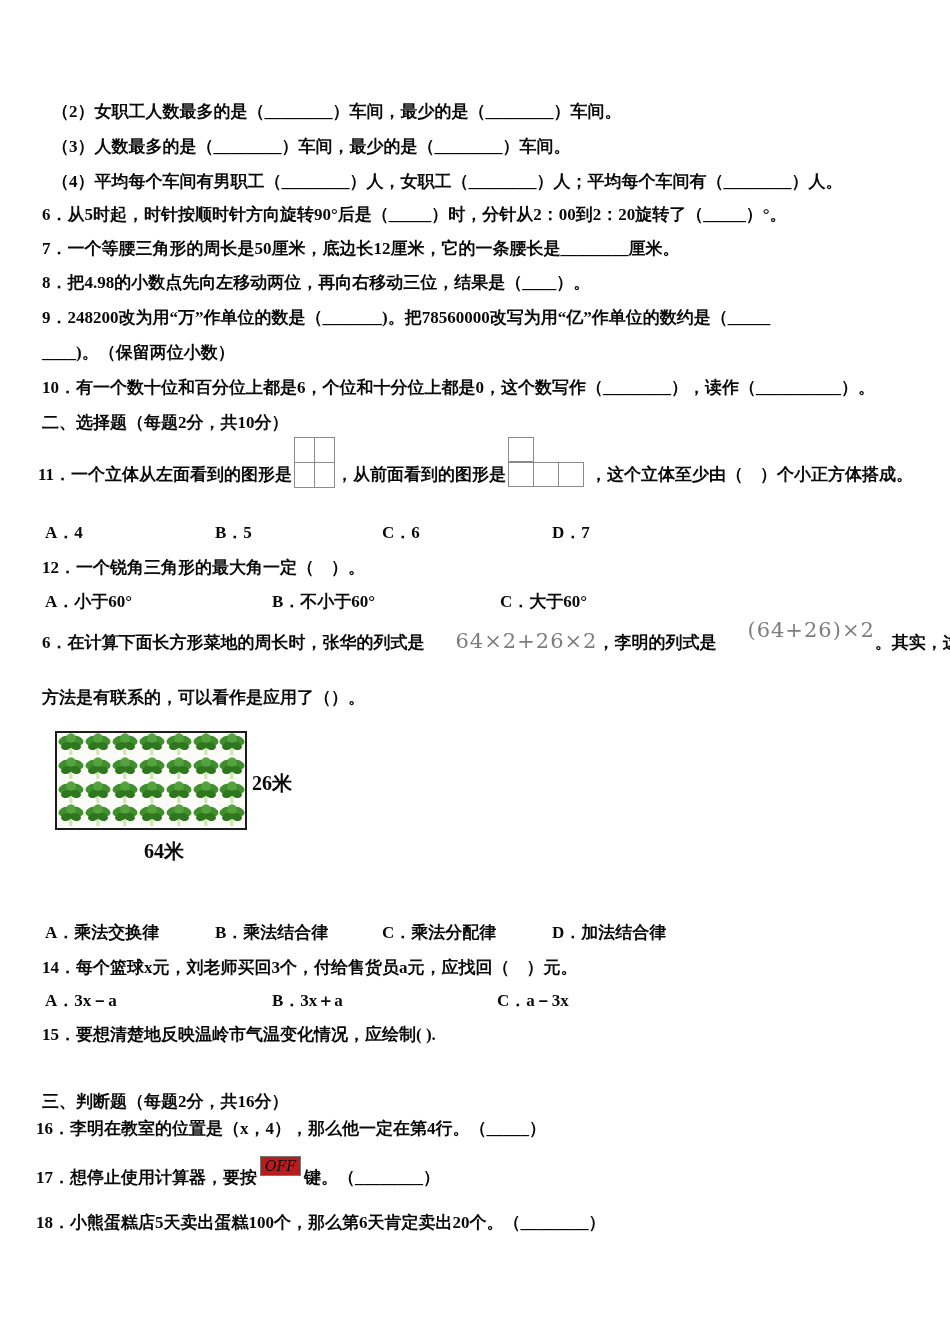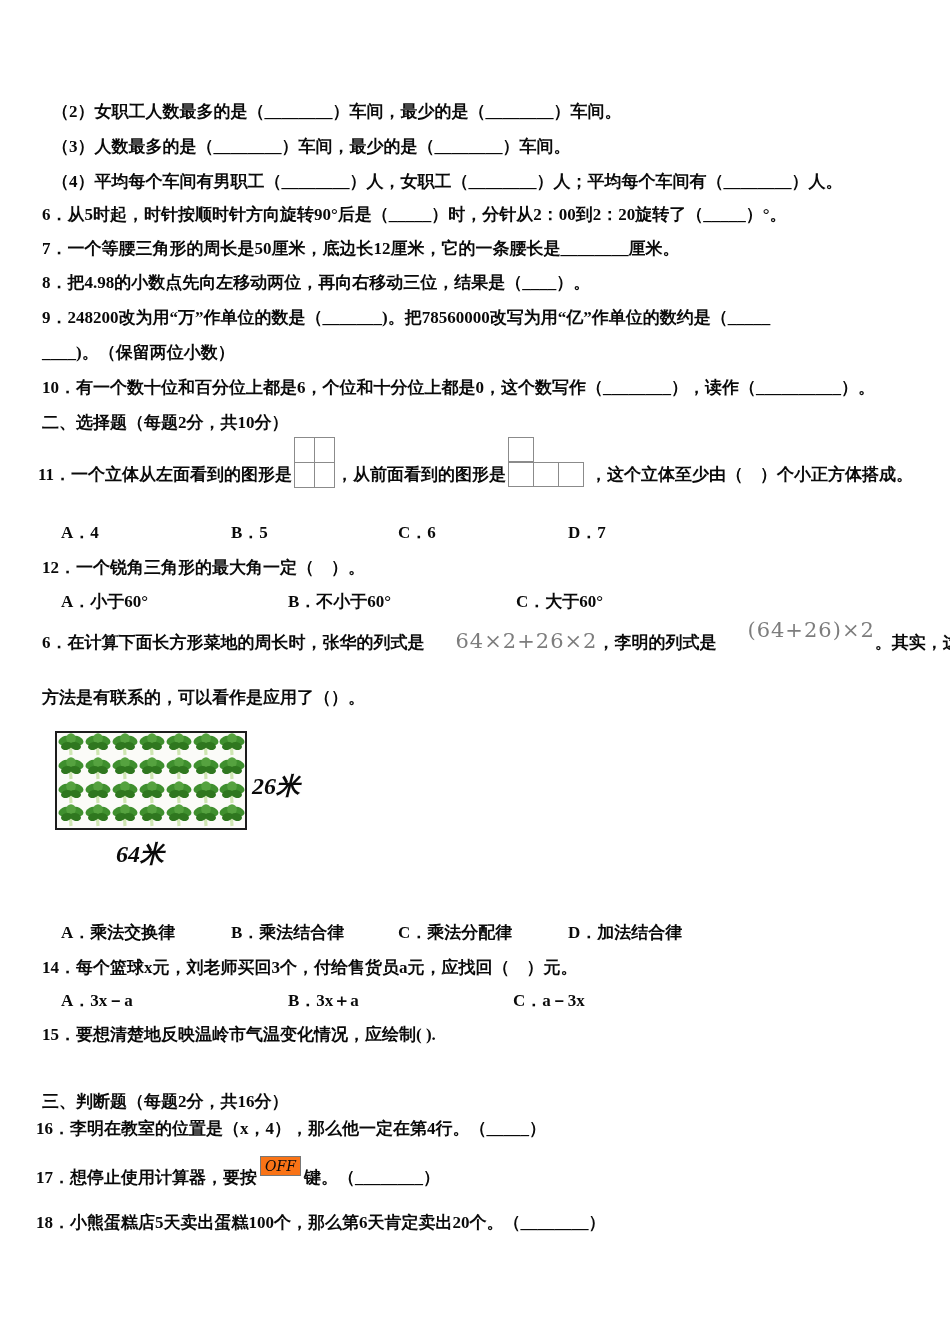--- a/index.html
+++ b/index.html
@@ -2,41 +2,41 @@
 <html><head>
 <meta charset="utf-8">
 <style>
   html,body{margin:0;padding:0;background:#fff;}
   .page{position:relative;width:950px;height:1344px;background:#fff;overflow:hidden;
         font-family:"Liberation Serif","DejaVu Serif",serif;color:#0a0a0a;
         font-size:17px;font-weight:600;}
   .line{position:absolute;left:42px;white-space:nowrap;line-height:24px;}
   .sub{left:52px;}
   .two{left:36px;}
-  .optrow{position:absolute;left:16px;width:752px;height:24px;}
+  .optrow{position:absolute;left:0;width:752px;height:24px;}
   .opt{position:absolute;white-space:nowrap;line-height:24px;}
   
   .q11row{position:absolute;left:38px;top:437px;display:flex;align-items:flex-end;white-space:nowrap;text-align:right;}
   .q11row span{line-height:25px;}
   .grid2x2{display:grid;grid-template-columns:20px 20px;grid-auto-rows:25px;margin:0 2px;}
   .grid2x2 .cell{border:1px solid #8b8b8b;background:#fff;margin:-0.5px;}
   .lshape{position:relative;width:80px;height:50px;margin:0 2px;}
   .lshape .cell{position:absolute;width:26px;height:25px;border:1px solid #8b8b8b;background:#fff;box-sizing:border-box;}
   
   .q13row{position:absolute;left:42px;top:629px;display:flex;align-items:baseline;white-space:nowrap;}
   .formula{font-family:"DejaVu Serif",serif;font-weight:400;color:#7d7d7d;font-size:21px;letter-spacing:1px;margin-left:31px;}
   .raised{position:relative;top:-11px;}
   
   .field{position:absolute;left:55px;top:731px;width:192px;height:99px;border:2px solid #1c1c1c;
          background:#fbfbf8;box-sizing:border-box;}
-  .dim{position:absolute;font-size:24px;white-space:nowrap;font-style:italic;}
+  .dim{position:absolute;font-size:20px;white-space:nowrap;}
   
   .offkey{display:inline-block;border:1px solid #777;padding:0 4px;font-style:italic;
           font-weight:400;font-size:14px;line-height:18px;transform:translateY(-12px);
-          font-family:"DejaVu Serif",serif;margin:0 3px;background:#f97316;}
+          font-family:"DejaVu Serif",serif;margin:0 3px;background:#b91c1c;}
 </style>
 </head>
 <body>
 
 <div class="page">
 
   <div class="line sub" style="top:100px">（2）女职工人数最多的是（________）车间，最少的是（________）车间。</div>
   <div class="line sub" style="top:135px">（3）人数最多的是（________）车间，最少的是（________）车间。</div>
   <div class="line sub" style="top:170px">（4）平均每个车间有男职工（________）人，女职工（________）人；平均每个车间有（________）人。</div>
   <div class="line" style="top:203px">6．从5时起，时针按顺时针方向旋转90°后是（_____）时，分针从2：00到2：20旋转了（_____）°。</div>
@@ -125,21 +125,21 @@
       <use href="#veg" x="1" y="71"></use>
         <use href="#veg" x="28" y="71"></use>
         <use href="#veg" x="55" y="71"></use>
         <use href="#veg" x="82" y="71"></use>
         <use href="#veg" x="109" y="71"></use>
         <use href="#veg" x="136" y="71"></use>
         <use href="#veg" x="162" y="71"></use>
     </svg>
   </div>
   <div class="dim" style="left:252px;top:770px">26米</div>
-  <div class="dim" style="left:116px;top:838px">64米</div>
+  <div class="dim" style="left:144px;top:838px">64米</div>
 
   <div class="optrow" style="top:921px">
     <span class="opt" style="left:45px">A．乘法交换律</span>
     <span class="opt" style="left:215px">B．乘法结合律</span>
     <span class="opt" style="left:382px">C．乘法分配律</span>
     <span class="opt" style="left:552px">D．加法结合律</span>
   </div>
 
   <div class="line" style="top:956px">14．每个篮球x元，刘老师买回3个，付给售货员a元，应找回（　）元。</div>
   <div class="optrow" style="top:989px">

